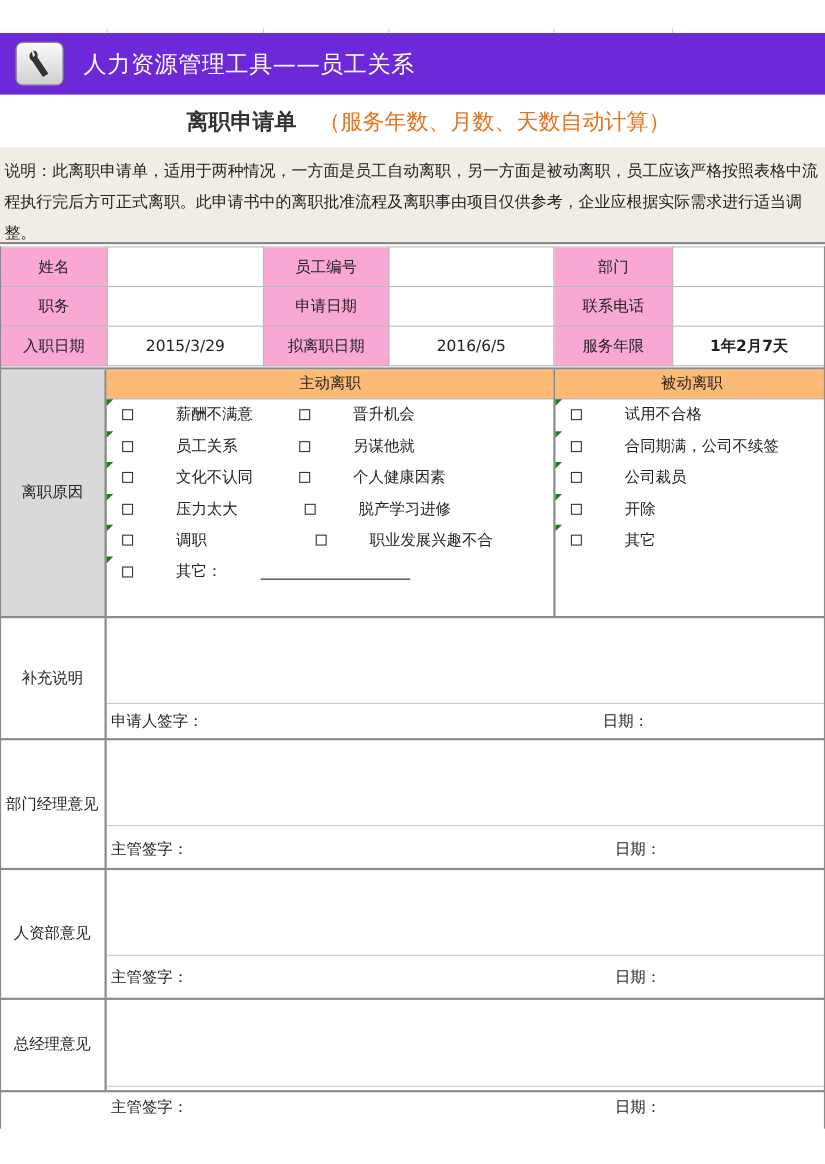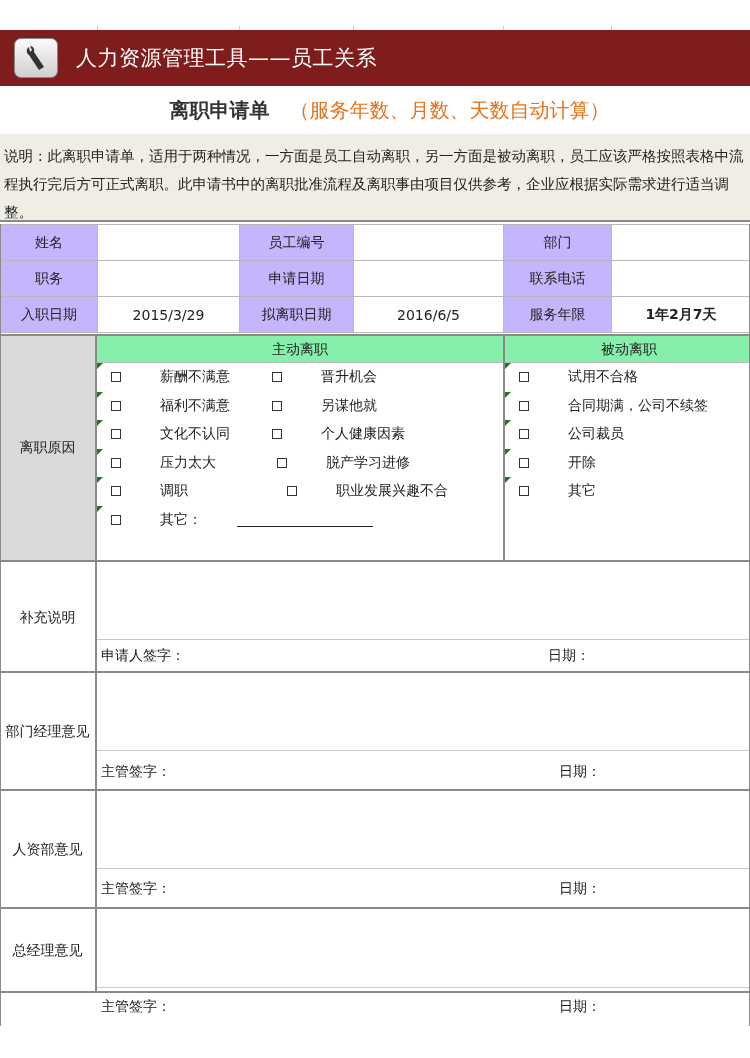--- a/index.html
+++ b/index.html
@@ -6,21 +6,21 @@
   body {
     width: 750px; height: 1058px; background: #ffffff; position: relative; overflow: hidden;
     font-family: "DejaVu Sans", "Liberation Sans", sans-serif; color: #222;
   }
   .top-gap { position: absolute; left: 0; top: 0; width: 750px; height: 28px; background: #fff; }
   .grid-ticks { position: absolute; left: 0; top: 26px; width: 750px; height: 4px; border-bottom: 1px solid #c9c9c9; }
   .grid-ticks span { position: absolute; top: 0; width: 1px; height: 4px; background: #cfcfcf; }
 
   .banner {
     position: absolute; left: 0; top: 30px; width: 750px; height: 56px;
-    background: #7f1d1d; display: flex; align-items: center;
+    background: #6d28d9; display: flex; align-items: center;
   }
   .tool-icon {
     width: 44px; height: 40px; margin-left: 14px; border-radius: 7px;
     background: linear-gradient(#fbfbfb, #cfcfcf); border: 1px solid #888;
     display: flex; align-items: center; justify-content: center; box-sizing: border-box;
   }
   .banner-title { color: #fff; font-size: 21px; margin-left: 18px; letter-spacing: 0.5px; }
 
   .form-title {
     position: absolute; left: 0; top: 88px; width: 750px; height: 44px;
@@ -35,36 +35,36 @@
     font-size: 14.5px; line-height: 28px; color: #222; border-bottom: 2px solid #8a8a8a;
   }
 
   table.info {
     position: absolute; left: 0; top: 224px; width: 750px; border-collapse: collapse;
     font-size: 14px; table-layout: fixed;
   }
   table.info td {
     border: 1px solid #b9b9b9; height: 35px; text-align: center; padding: 0;
   }
-  table.info td.lbl { background: #c4b5fd; }
+  table.info td.lbl { background: #f9a8d4; }
   table.info td.val-bold { font-weight: bold; }
 
   .reason {
     position: absolute; left: 0; top: 334px; width: 750px; height: 228px;
     border-top: 2px solid #8a8a8a; border-bottom: 2px solid #8a8a8a; box-sizing: border-box;
   }
   .reason-label {
     position: absolute; left: 0; top: 0; width: 97px; height: 224px; background: #d9d9d9;
     border-right: 2px solid #8a8a8a; display: flex; align-items: center; justify-content: center;
     font-size: 14px; box-sizing: border-box;
   }
   .col-active { position: absolute; left: 97px; top: 0; width: 406px; height: 224px; }
   .col-passive { position: absolute; left: 503px; top: 0; width: 250px; height: 224px; border-left: 2px solid #8a8a8a; box-sizing: border-box; }
   .col-head {
-    height: 26px; background: #86efac; border-bottom: 1px solid #b9b9b9; text-align: center;
+    height: 26px; background: #fdba74; border-bottom: 1px solid #b9b9b9; text-align: center;
     font-size: 14px; line-height: 26px;
   }
   .opt-row { position: relative; height: 28.6px; font-size: 14px; }
   .opt-row .tri {
     position: absolute; left: 0; top: 0; width: 0; height: 0;
     border-top: 6px solid #1f7a1f; border-right: 6px solid transparent;
   }
   .opt { position: absolute; top: 5px; display: flex; align-items: center; gap: 33px; }
   .box { width: 8px; height: 8px; border: 1px solid #333; margin-right: 6px; background: #fff; }
   .blank-line { display: inline-block; width: 136px; border-bottom: 1.5px solid #222; height: 14px; margin-left: 2px; }
@@ -161,21 +161,21 @@
         </div>
       <div class="opt" style="left:175px">
           <span class="box"></span>
           <span>晋升机会</span>
         </div>
     </div>
     <div class="opt-row">
         <div class="tri"></div>
       <div class="opt" style="left:14px">
           <span class="box"></span>
-          <span>福利不满意</span>
+          <span>员工关系</span>
         </div>
       <div class="opt" style="left:175px">
           <span class="box"></span>
           <span>另谋他就</span>
         </div>
     </div>
     <div class="opt-row">
         <div class="tri"></div>
       <div class="opt" style="left:14px">
           <span class="box"></span>

